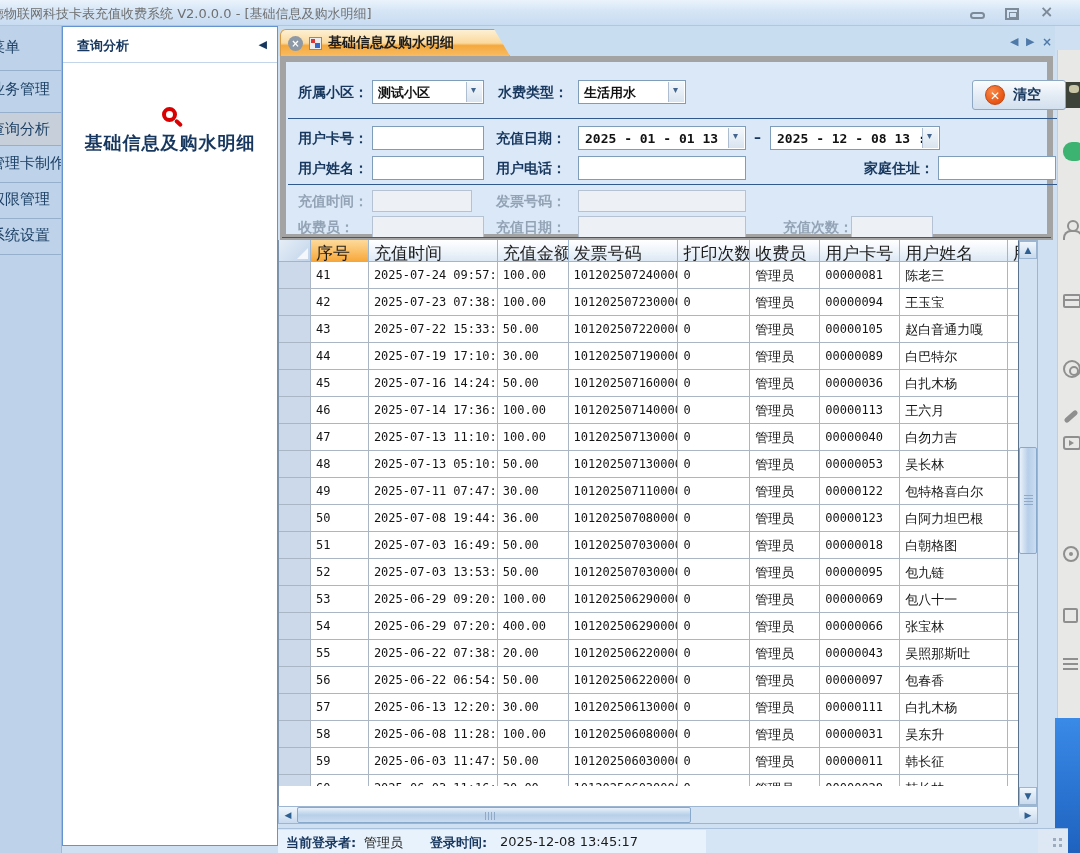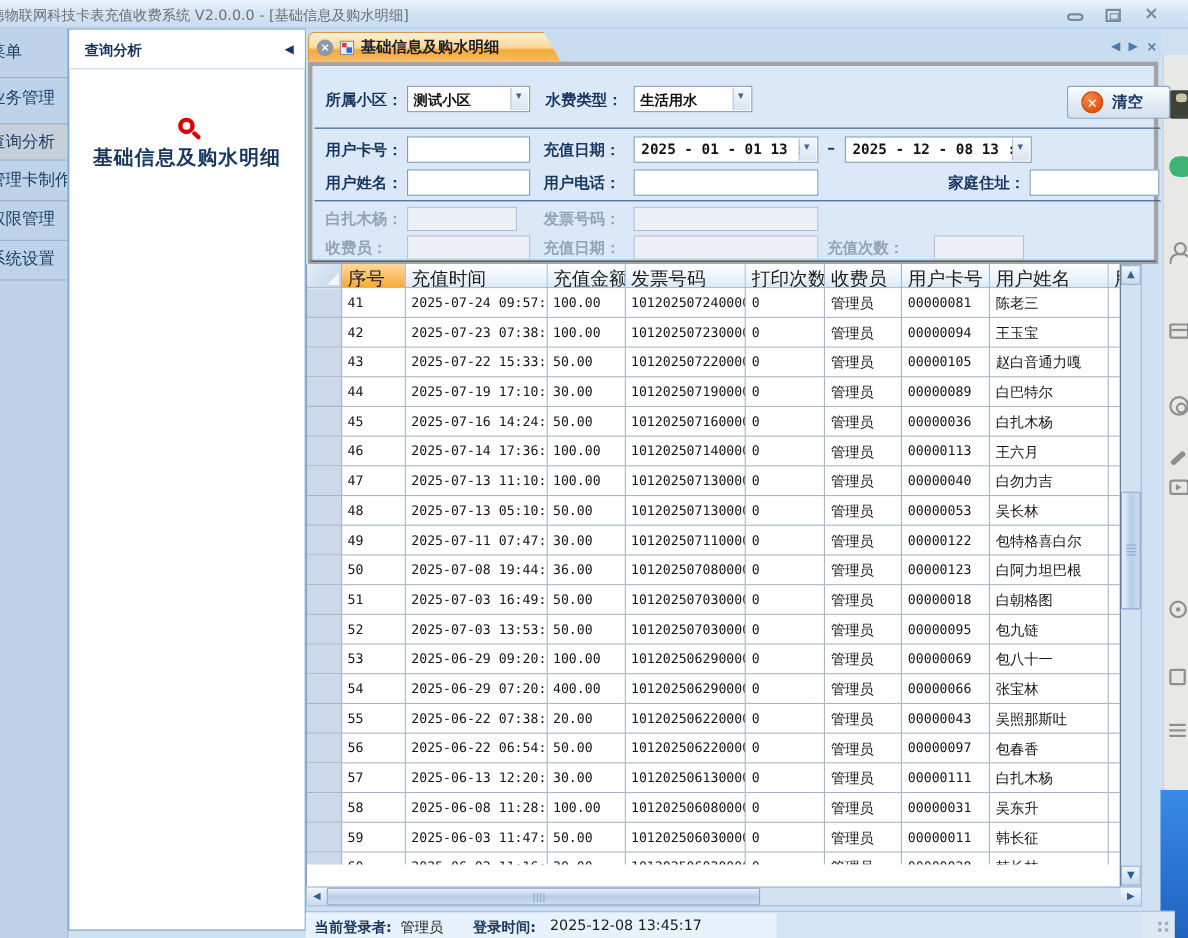--- a/index.html
+++ b/index.html
@@ -59,21 +59,21 @@
   .tab-close { width:15px; height:15px; border-radius:50%; background:#8d99a7; color:#fff;
     font-size:10px; font-weight:bold; text-align:center; line-height:15px; flex:0 0 auto; }
   .tab-formic { width:13px; height:13px; background:#ececec; border:1px solid #8a8a8a; margin-left:6px;
     position:relative; flex:0 0 auto; }
   .tab-formic::before { content:""; position:absolute; left:1px; top:1px; width:4px; height:4px; background:#d33; }
   .tab-formic::after { content:""; position:absolute; right:1px; bottom:1px; width:5px; height:5px; background:#3566c8; }
   .tab-label { margin-left:6px; font-size:14px; font-weight:bold; color:#1e1e1e; white-space:nowrap; }
   .ts-nav { position:absolute; top:9px; font-size:11px; color:#4e79a8; font-weight:bold; }
 
   
-  .filter { left:280px; top:56px; width:773px; height:184px; background:#dae8f7; border:4px solid #a3a3a3; }
+  .filter { left:280px; top:56px; width:773px; height:184px; background:#dae8f7; border:6px solid #a3a3a3; }
   .lbl { position:absolute; font-size:14px; font-weight:bold; color:#17375e; white-space:nowrap; }
   .lbl-d { position:absolute; font-size:14px; font-weight:bold; color:#93a3b5; white-space:nowrap; }
   .inp { position:absolute; height:24px; background:#fff; border:1px solid #7f9db9; font-size:13px; padding:0 4px; }
   .inp-d { position:absolute; height:22px; background:#edf1f6; border:1px solid #b4c2d4; }
   .combo { position:absolute; height:24px; background:#fff; border:1px solid #7f9db9; }
   .combo .val { position:absolute; left:5px; top:3px; font-size:13px; font-weight:bold; color:#111; white-space:nowrap; }
   .drop { position:absolute; right:1px; top:1px; bottom:1px; width:16px;
     background:linear-gradient(180deg,#f4f8fc,#d9e4f0); border-left:1px solid #aebdd0; }
   .drop::after { content:"▾"; position:absolute; left:4px; top:2px; font-size:10px; color:#44668e; }
   .datebox { position:absolute; height:24px; background:#fff; border:1px solid #7f9db9; }
@@ -261,30 +261,30 @@
     </div>
 
     <div class="lbl" style="left:12px;top:98px">用户姓名：</div>
     <input class="inp" style="left: 86px; top: 94px; width: 112px;">
     <div class="lbl" style="left:210px;top:98px">用户电话：</div>
     <input class="inp" style="left: 292px; top: 94px; width: 168px;">
     <div class="lbl" style="left:578px;top:98px">家庭住址：</div>
     <input class="inp" style="left: 652px; top: 94px; width: 118px;">
     <div class="hline" style="left:2px;top:122px;width:769px"></div>
 
-    <div class="lbl-d" style="left:12px;top:131px">白扎木杨：</div>
+    <div class="lbl-d" style="left:12px;top:131px">充值时间：</div>
     <div class="inp-d" style="left:86px;top:128px;width:100px"></div>
     <div class="lbl-d" style="left:210px;top:131px">发票号码：</div>
     <div class="inp-d" style="left:292px;top:128px;width:168px"></div>
 
     <div class="lbl-d" style="left:12px;top:157px">收费员：</div>
     <div class="inp-d" style="left:86px;top:154px;width:112px"></div>
     <div class="lbl-d" style="left:210px;top:157px">充值日期：</div>
     <div class="inp-d" style="left:292px;top:154px;width:168px"></div>
-    <div class="lbl-d" style="left:468px;top:157px">充值次数：</div>
+    <div class="lbl-d" style="left:497px;top:157px">充值次数：</div>
     <div class="inp-d" style="left:565px;top:154px;width:82px"></div>
   </div>
   <div class="abs hline" style="left:282px;top:237px;width:769px"></div>
 
   <div class="abs tablewrap">
     <div class="thead">
       <div class="th th-sel c0"></div>
       <div class="th th-num c1">序号</div>
       <div class="th c2">充值时间</div>
       <div class="th c3">充值金额</div>

